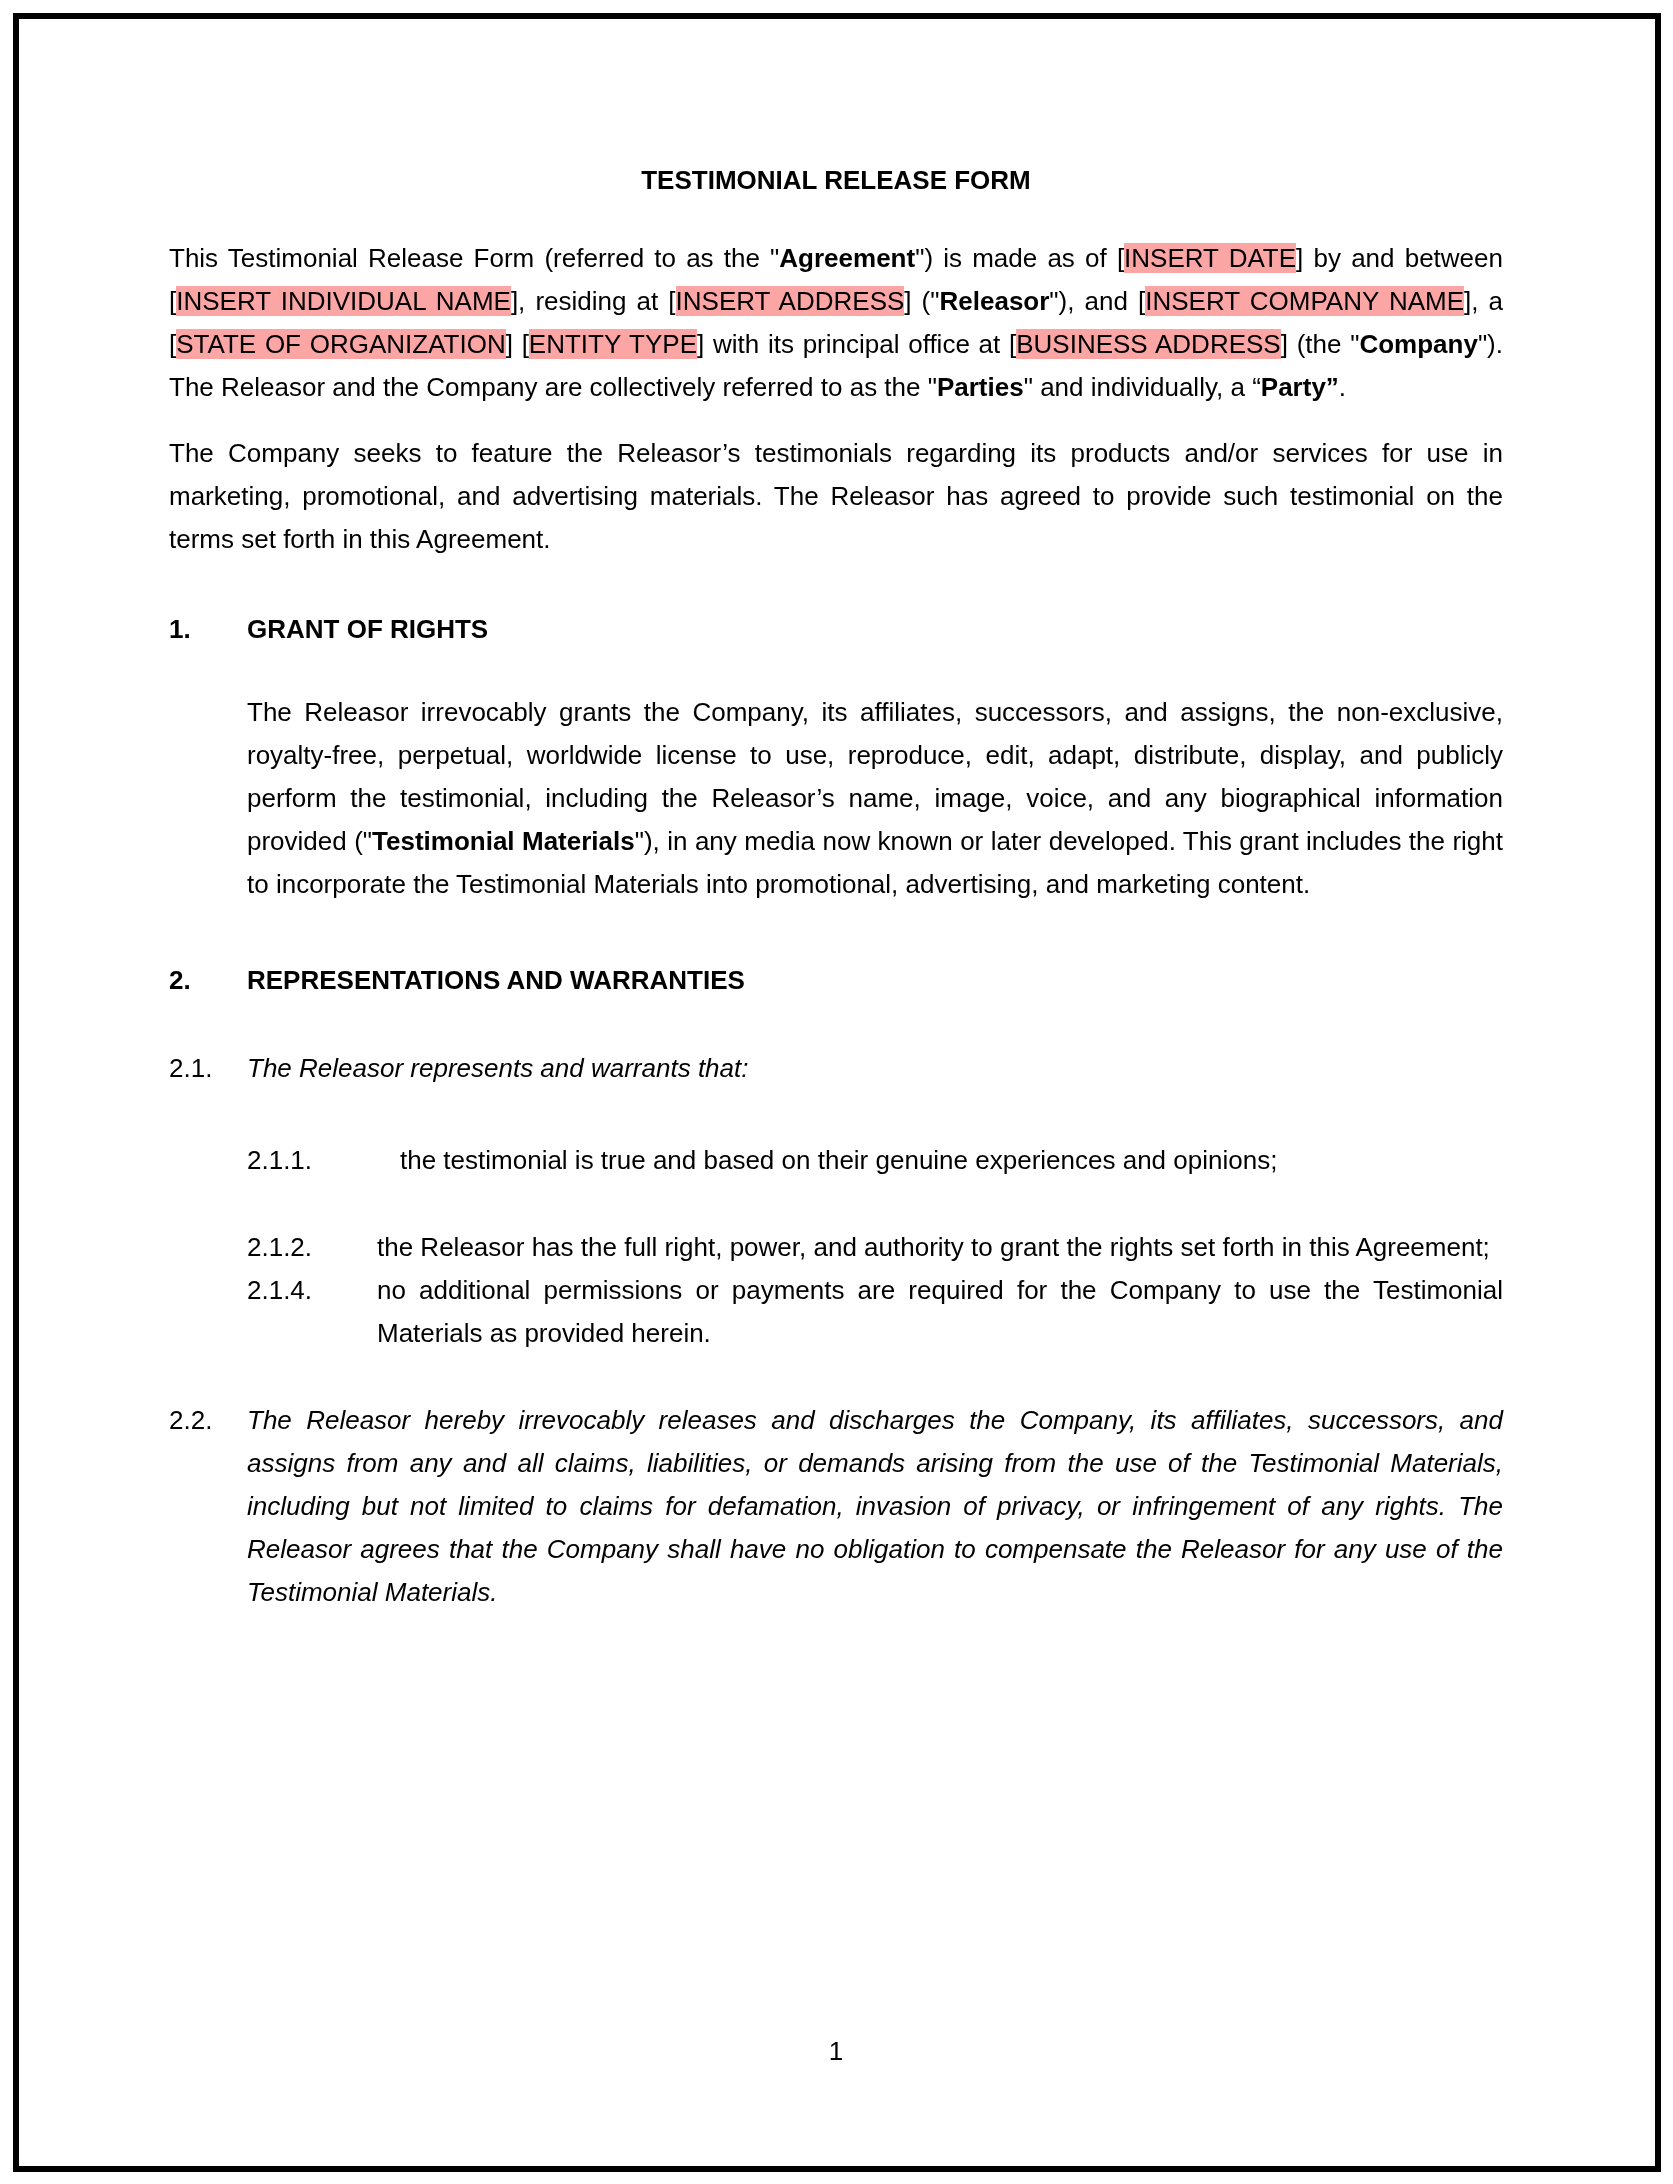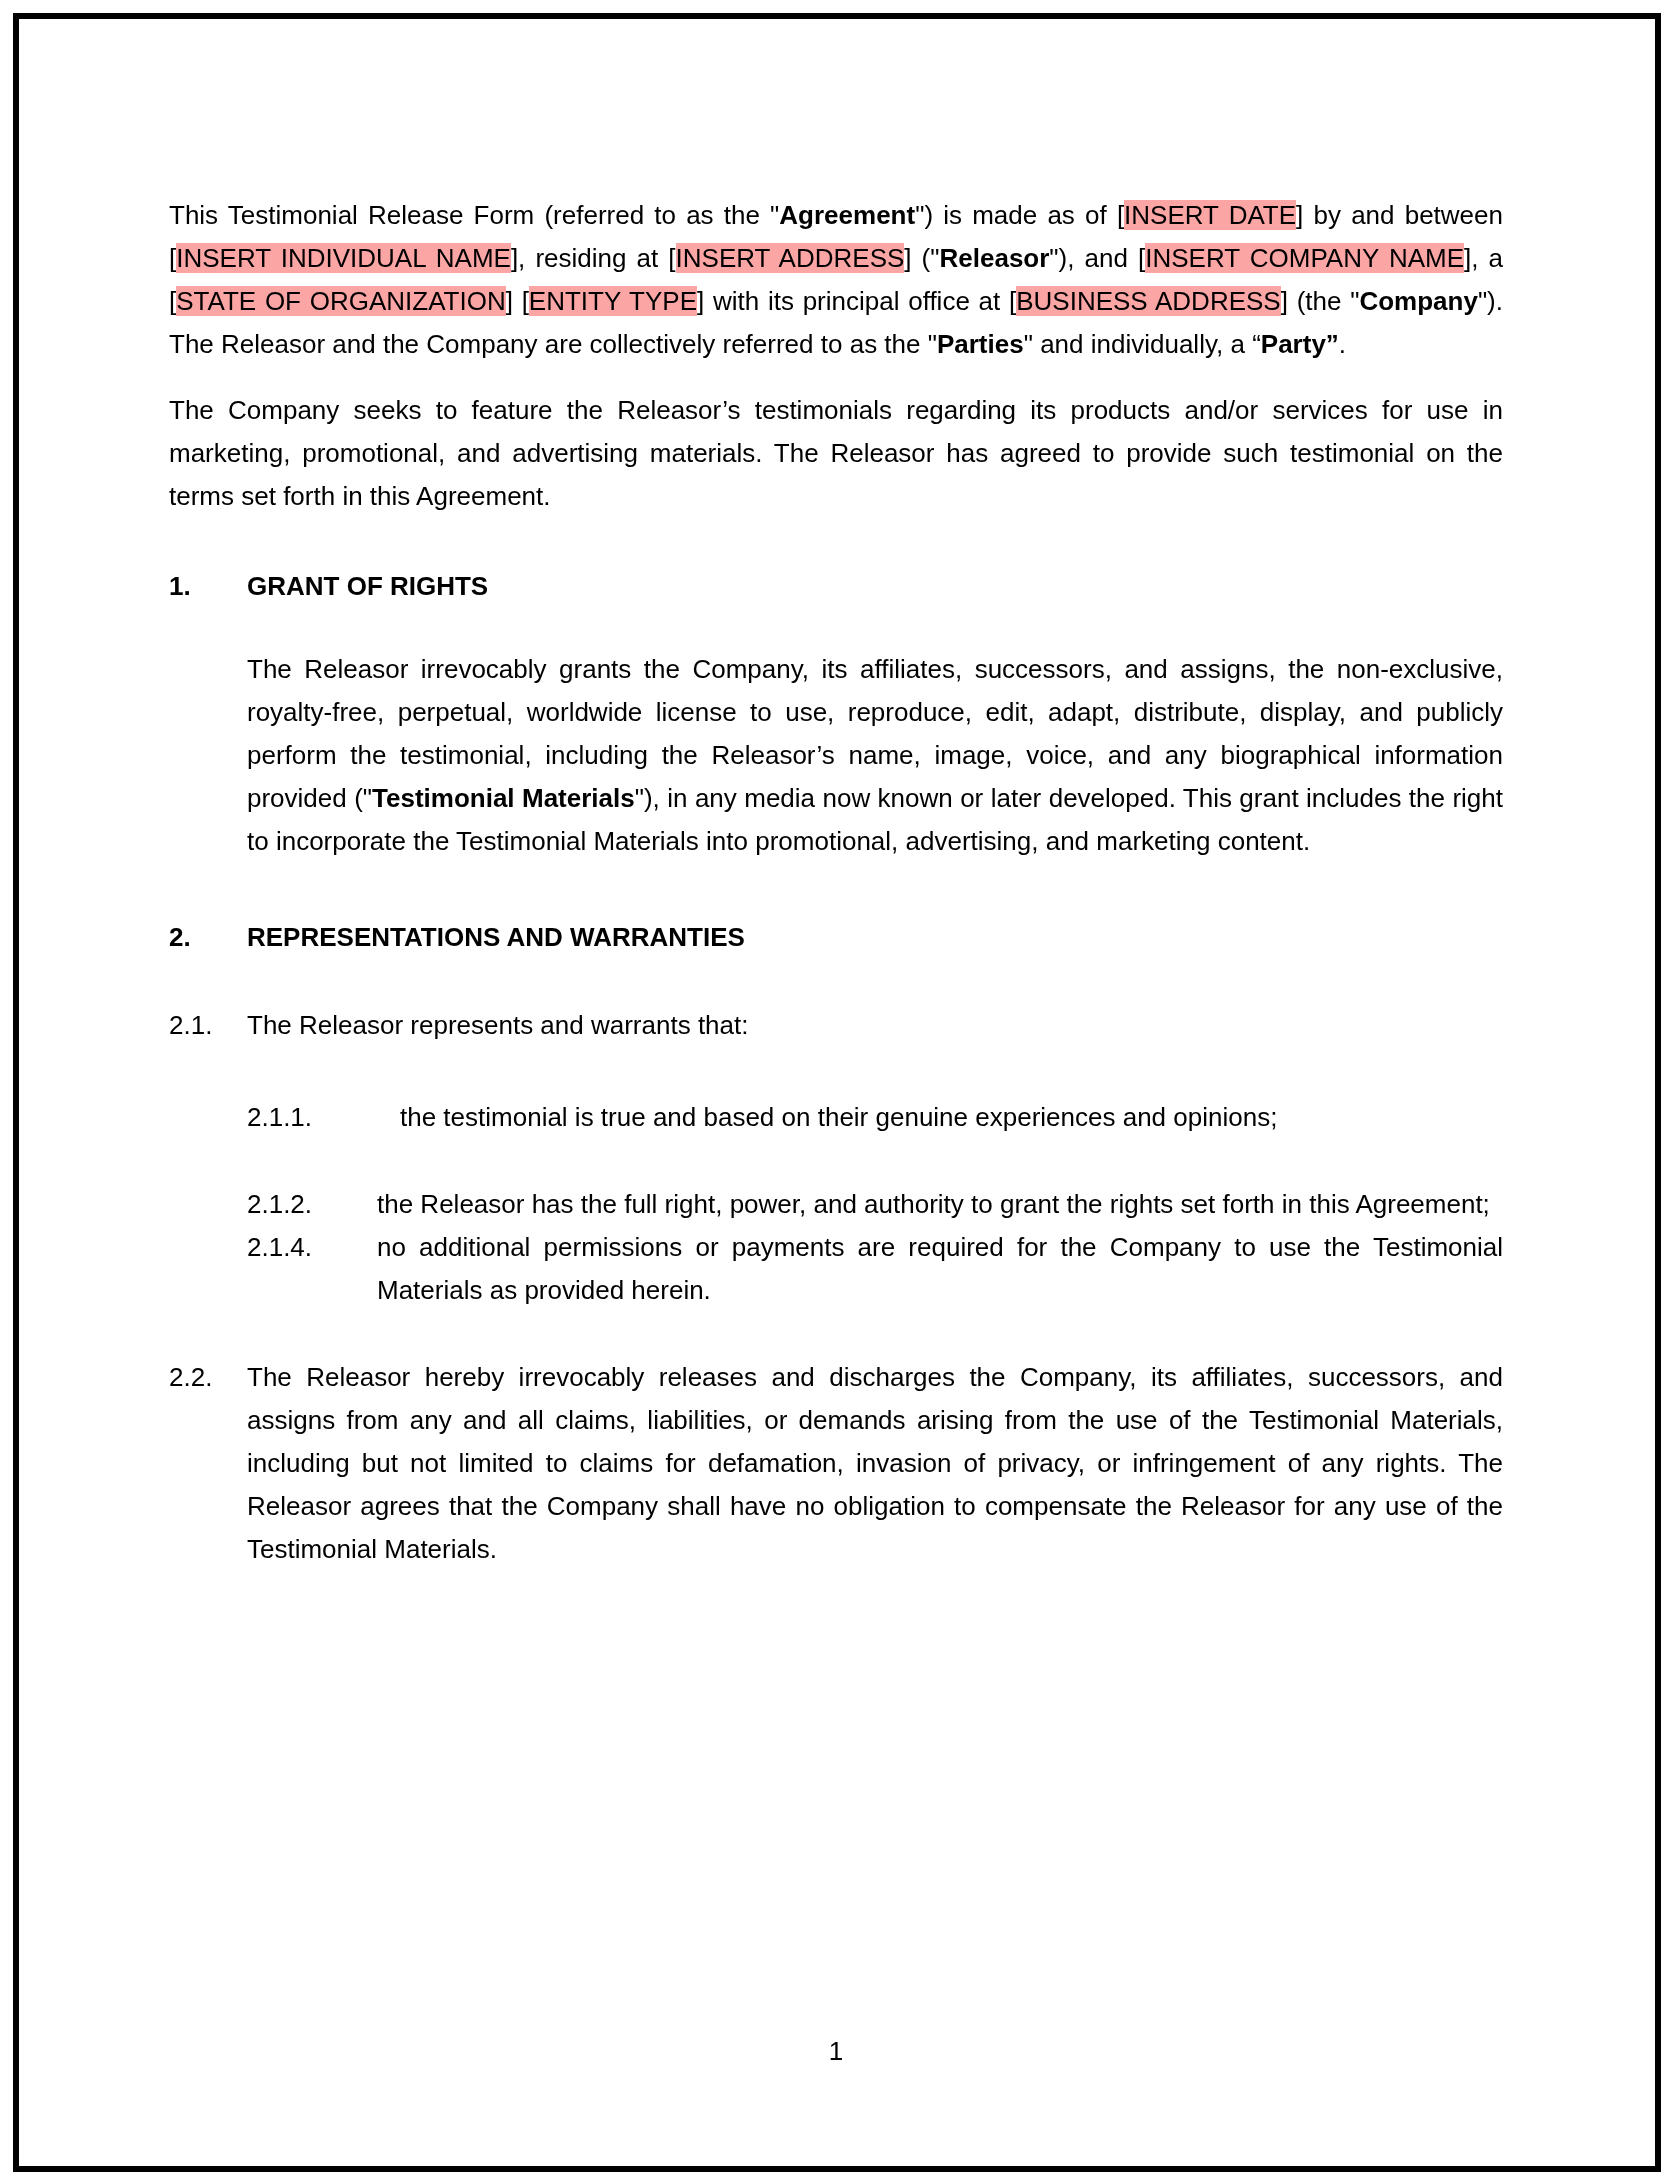--- a/index.html
+++ b/index.html
@@ -49,21 +49,21 @@
     margin-left: 78px;
     text-align: justify;
   }
   .clause2 {
     display: flex;
     margin-top: 44px;
   }
   .c21 { margin-top: 45px; }
   .c22 { margin-top: 44px; }
   .clause2 .num { flex: none; width: 78px; }
-  .clause2 .txt { flex: 1; text-align: justify; }
+  .clause2 .txt { flex: 1; text-align: justify; font-style: italic; }
   .clause3 {
     display: flex;
     margin-left: 78px;
   }
   .c211 { margin-top: 49px; gap: 23px; }
   .c212 { margin-top: 44px; }
   .c213 { margin-top: 47px; }
   .c214 { }
   .clause3 .num { flex: none; width: 130px; }
   .clause3 .txt { flex: 1; text-align: justify; }
@@ -80,20 +80,21 @@
   }
 </style>
 </head>
 <body>
 
 <div class="page">
   <div class="frame"></div>
 
   <div class="content">
 
+    <div class="title">TESTIMONIAL RELEASE FORM</div>
 
     <div class="para p1"><span>This Testimonial Release Form (referred to as the "</span><span class="b">Agreement</span><span>") is made as of [</span><span class="hl">INSERT DATE</span><span>] by and between [</span><span class="hl">INSERT INDIVIDUAL NAME</span><span>], residing at [</span><span class="hl">INSERT ADDRESS</span><span>] ("</span><span class="b">Releasor</span><span>"), and [</span><span class="hl">INSERT COMPANY NAME</span><span>], a [</span><span class="hl">STATE OF ORGANIZATION</span><span>] [</span><span class="hl">ENTITY TYPE</span><span>] with its principal office at [</span><span class="hl">BUSINESS ADDRESS</span><span>] (the "</span><span class="b">Company</span><span>"). The Releasor and the Company are collectively referred to as the "</span><span class="b">Parties</span><span>" and individually, a “</span><span class="b">Party”</span><span>.</span></div>
 
     <div class="para p2"><span>The Company seeks to feature the Releasor’s testimonials regarding its products and/or services for use in marketing, promotional, and advertising materials. The Releasor has agreed to provide such testimonial on the terms set forth in this Agreement.</span></div>
 
     <div class="h-row h1-row">
       <span class="h-num">1.</span>
       <span>GRANT OF RIGHTS</span>
     </div>
 

